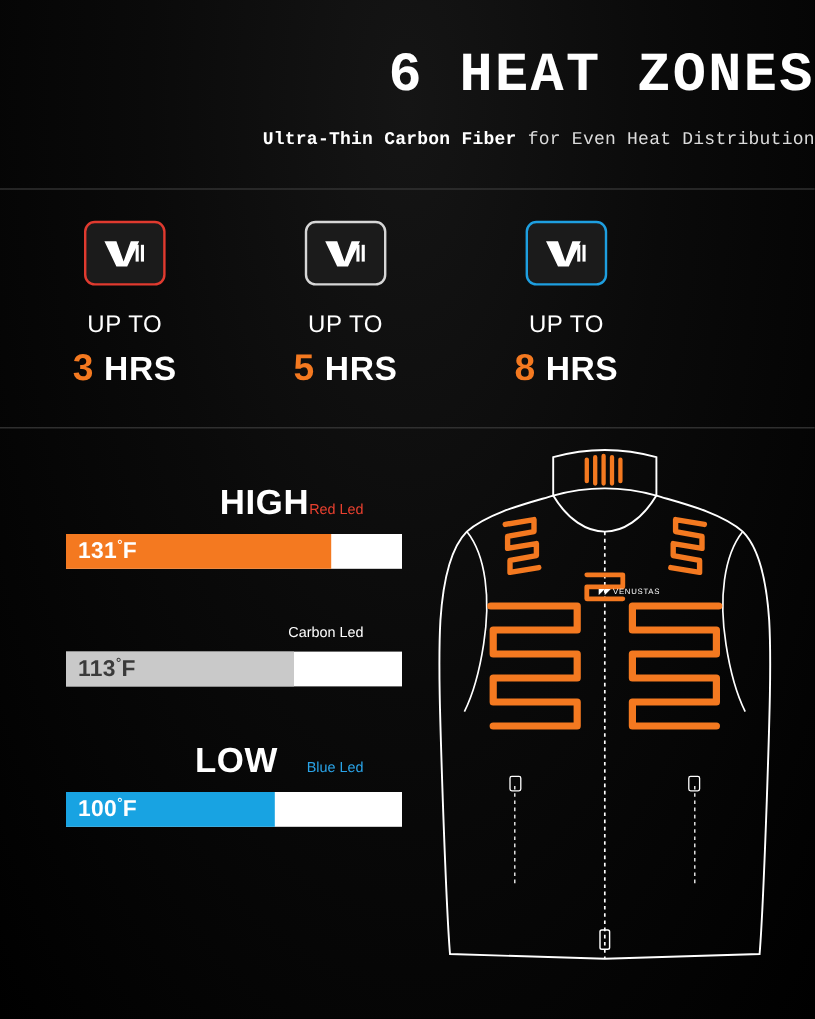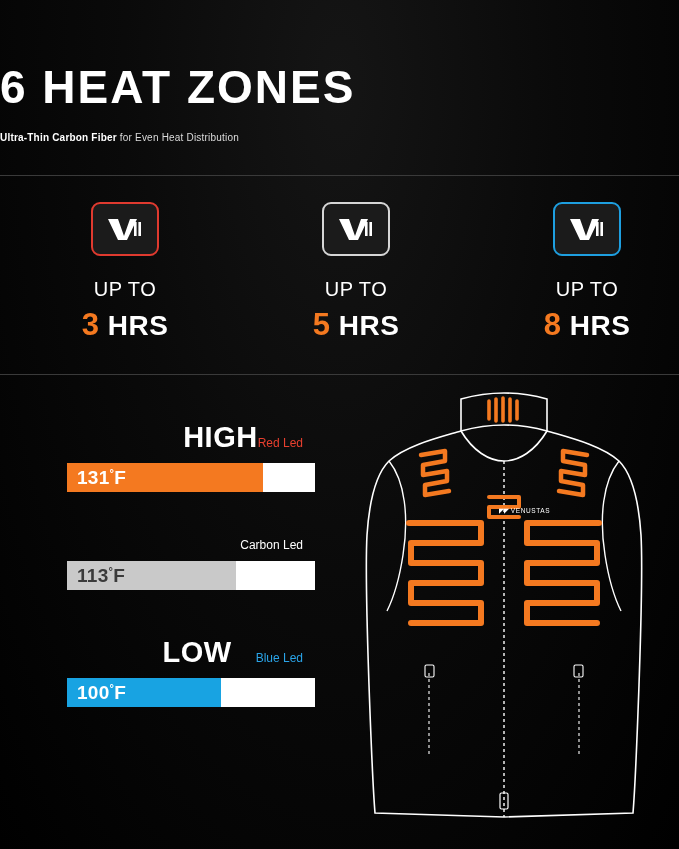--- a/index.html
+++ b/index.html
@@ -12,57 +12,57 @@
   }
   .page {
     position: relative;
     width: 679px;
     height: 849px;
     background: radial-gradient(ellipse at 50% 10%, #151515 0%, #0a0a0a 45%, #000 100%);
   }
 
   
   .header {
-    padding-top: 64px;
-    text-align: left;
+    padding-top: 40px;
+    text-align: right;
+    font-family: Liberation Mono, monospace;
   }
   .title {
     font-size: 46px;
     font-weight: bold;
     color: #ffffff;
     letter-spacing: 2px;
     line-height: 1;
   }
   .subtitle {
     margin-top: 22px;
-    font-size: 10px;
+    font-size: 15px;
     color: #dcdcdc;
     letter-spacing: 0.2px;
   }
   .subtitle .strong {
     font-weight: bold;
     color: #ffffff;
   }
 
   .divider {
     width: 100%;
     height: 1px;
     background: #3a3a3a;
   }
   .divider.d1 { margin-top: 32px; }
   .divider.d2 { margin-top: 0; }
 
   
   .hours-row {
     display: flex;
-    justify-content: flex-end;
+    justify-content: flex-start;
     align-items: flex-start;
-    padding: 26px 0 20px 0;
+    padding: 26px 0 20px 12px;
     height: 198px;
-    gap: 47px;
   }
   .hour-col {
     width: 184px;
     text-align: center;
   }
   .badge {
     width: 68px;
     height: 54px;
     margin: 0 auto;
     border-radius: 9px;
@@ -119,24 +119,23 @@
     color: #ffffff;
     letter-spacing: 0.5px;
   }
   .led-label { font-size: 12px; }
   .led-red   { color: #e8402f; }
   .led-white { color: #ffffff; }
   .led-blue  { color: #2aa4e8; margin-left: 24px; }
 
   .bar {
     position: relative;
-    width: 248px;
+    width: 280px;
     height: 29px;
     background: #ffffff;
-    margin-left: 12px;
   }
   .bar-fill {
     position: absolute;
     left: 0; top: 0; bottom: 0;
   }
   .bar-fill.high { width: 79%; background: #f47920; }
   .bar-fill.med  { width: 68%; background: #c9c9c9; }
   .bar-fill.low  { width: 62%; background: #18a3e2; }
   .bar-text {
     position: absolute;

